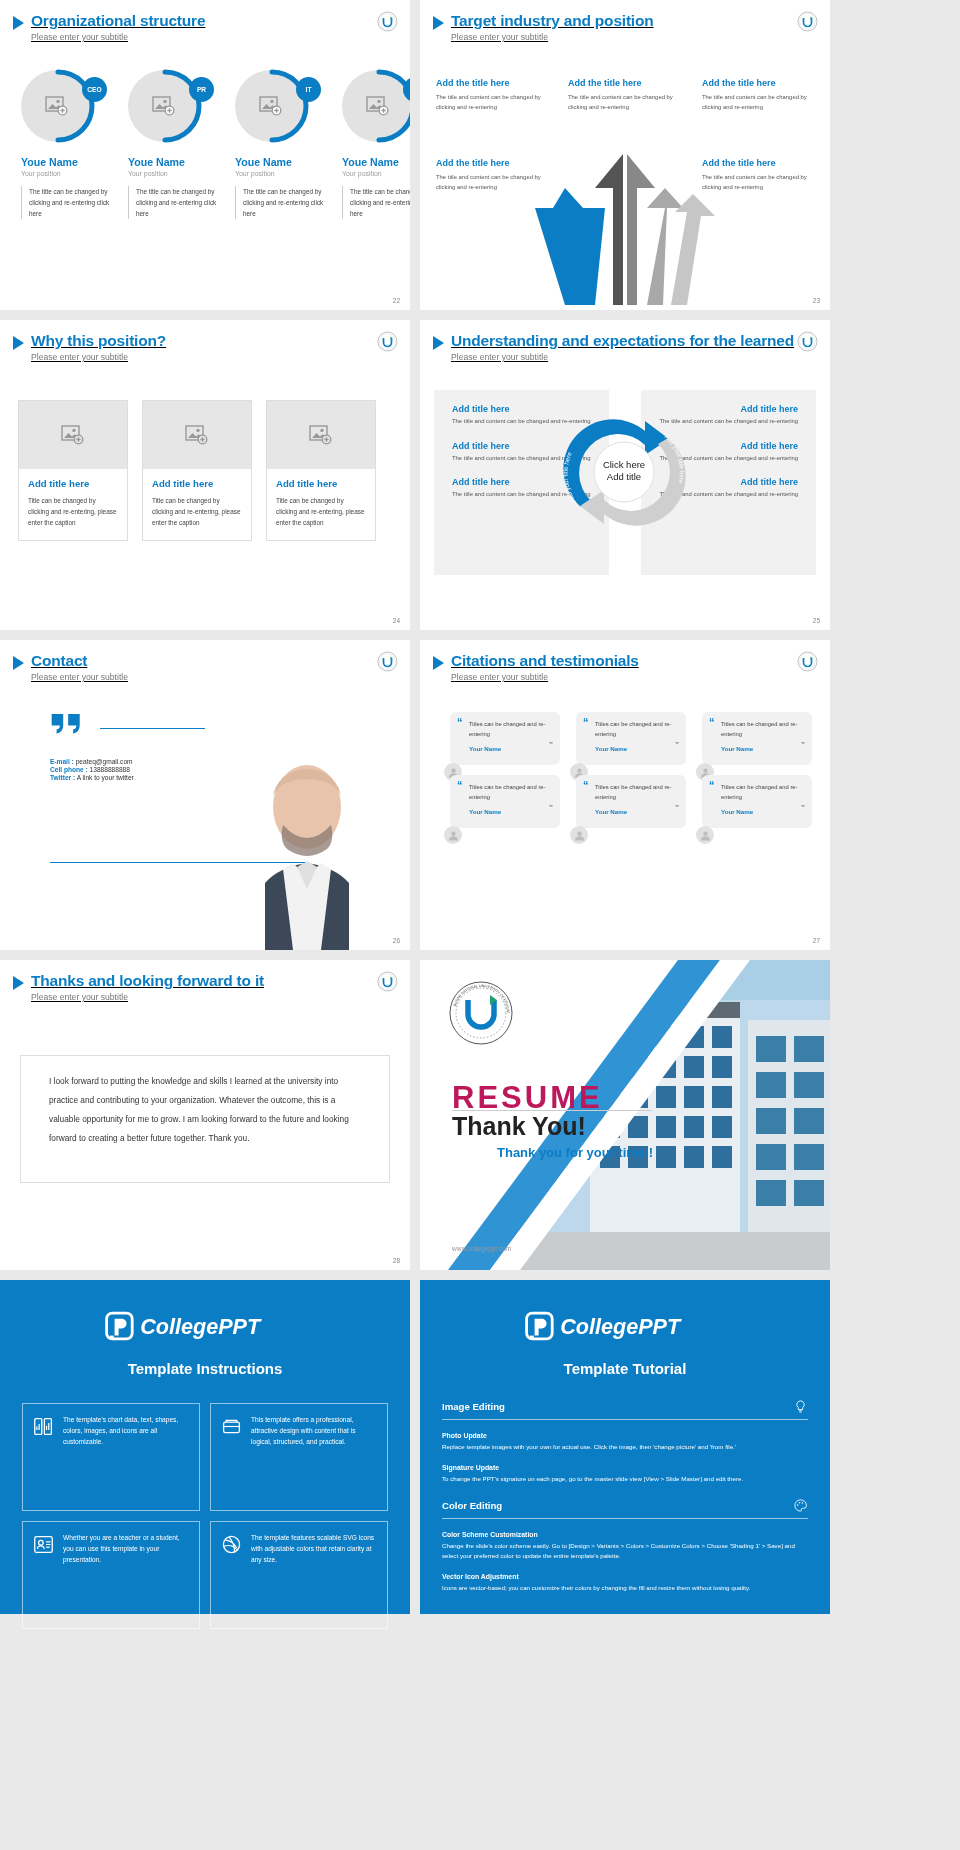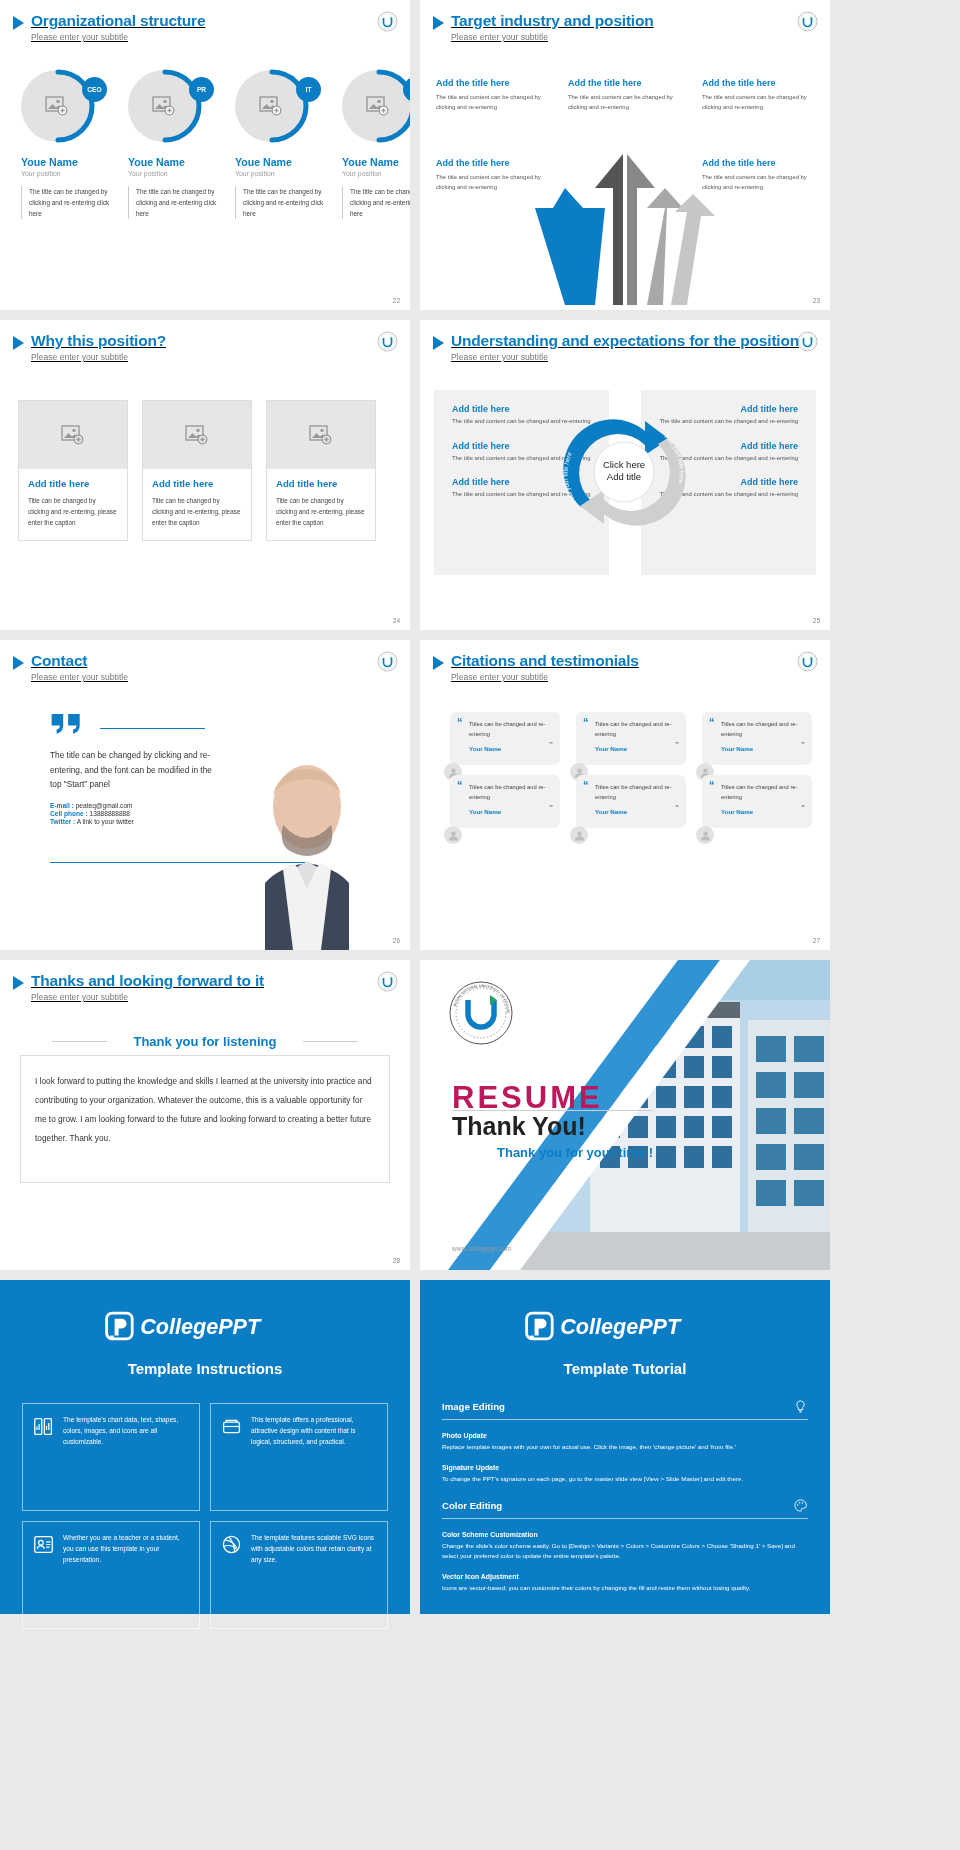--- a/index.html
+++ b/index.html
@@ -324,21 +324,21 @@
       </div>
     </div>
   </div>
   <div class="pgnum">24</div>
 </div>
 
 <div class="slide" style="position:absolute;left:420px;top:320px;">
   <div class="hdr">
     <div class="tri"></div>
     <div>
-      <div class="h-title">Understanding and expectations for the position</div>
+      <div class="h-title">Understanding and expectations for the learned</div>
       <div class="h-sub">Please enter your subtitle</div>
     </div>
   </div>
   <div class="logo">
     <svg viewBox="0 0 42 42" width="21" height="21">
       <circle cx="21" cy="21" r="19" fill="none" stroke="#999" stroke-width="1.2"></circle>
       <circle cx="21" cy="21" r="15.5" fill="none" stroke="#bbb" stroke-width="1" stroke-dasharray="2 2"></circle>
       <path d="M13 14 v9 a8 8 0 0 0 16 0 v-9" fill="none" stroke="#0b7dc4" stroke-width="3.4"></path>
       <path d="M27 11 l4 3 l-4 3 z" fill="#22a06b"></path>
     </svg>
@@ -426,21 +426,20 @@
 
   <div class="qt" style="position:absolute;left:50px;top:70px;">
     <svg viewBox="0 0 40 30" width="33" height="26">
       <path d="M2 4 h14 v14 q0 8 -8 10 v-5 q4 -1 4 -5 h-10z" fill="#0b7dc4"></path>
       <path d="M22 4 h14 v14 q0 8 -8 10 v-5 q4 -1 4 -5 h-10z" fill="#0b7dc4"></path>
     </svg>
   </div>
   <div style="position:absolute;left:100px;top:88px;width:105px;height:1px;background:#0b7dc4;"></div>
 
   <div style="position:absolute;left:50px;top:108px;width:175px;">
-    <div class="c-para">The title can be changed by clicking and re-entering, and the font can be modified in the top "Start" panel</div>
     <div style="margin-top:10px;">
       <div class="c-line">
         <span class="c-lab">E-mail :</span>
         <span class="c-val">peateq@gmail.com</span>
       </div>
       <div class="c-line">
         <span class="c-lab">Cell phone :</span>
         <span class="c-val">13888888888</span>
       </div>
       <div class="c-line">
@@ -557,29 +556,22 @@
   </div>
   <div class="logo">
     <svg viewBox="0 0 42 42" width="21" height="21">
       <circle cx="21" cy="21" r="19" fill="none" stroke="#999" stroke-width="1.2"></circle>
       <circle cx="21" cy="21" r="15.5" fill="none" stroke="#bbb" stroke-width="1" stroke-dasharray="2 2"></circle>
       <path d="M13 14 v9 a8 8 0 0 0 16 0 v-9" fill="none" stroke="#0b7dc4" stroke-width="3.4"></path>
       <path d="M27 11 l4 3 l-4 3 z" fill="#22a06b"></path>
     </svg>
   </div>
 
-  <div style="position:absolute;left:0;right:0;top:68px;text-align:center;">
-    <div style="display:inline-flex;align-items:center;gap:12px;">
-      <span style="display:inline-block;width:55px;height:1px;background:#ccc;"></span>
-      <span class="tk-title">Thank you for listening</span>
-      <span style="display:inline-block;width:55px;height:1px;background:#ccc;"></span>
-    </div>
-  </div>
-
-  <div style="position:absolute;left:20px;top:95px;width:370px;height:128px;border:1px solid #ddd;padding:16px 14px;">
+
+  <div style="position:absolute;left:20px;top:95px;width:370px;height:128px;border:1px solid #ddd;padding:16px 28px;">
     <div class="tk-p">I look forward to putting the knowledge and skills I learned at the university into practice and contributing to your organization. Whatever the outcome, this is a valuable opportunity for me to grow. I am looking forward to the future and looking forward to creating a better future together. Thank you.</div>
   </div>
   <div class="pgnum">28</div>
 </div>
 
 <div class="slide" style="position:absolute;left:420px;top:960px;">
 
   <div style="position:absolute;right:0;top:0;width:310px;height:310px;overflow:hidden;">
     <svg viewBox="0 0 310 310" width="310" height="310">
       <rect x="0" y="0" width="310" height="310" fill="#bcd8ea"></rect>

